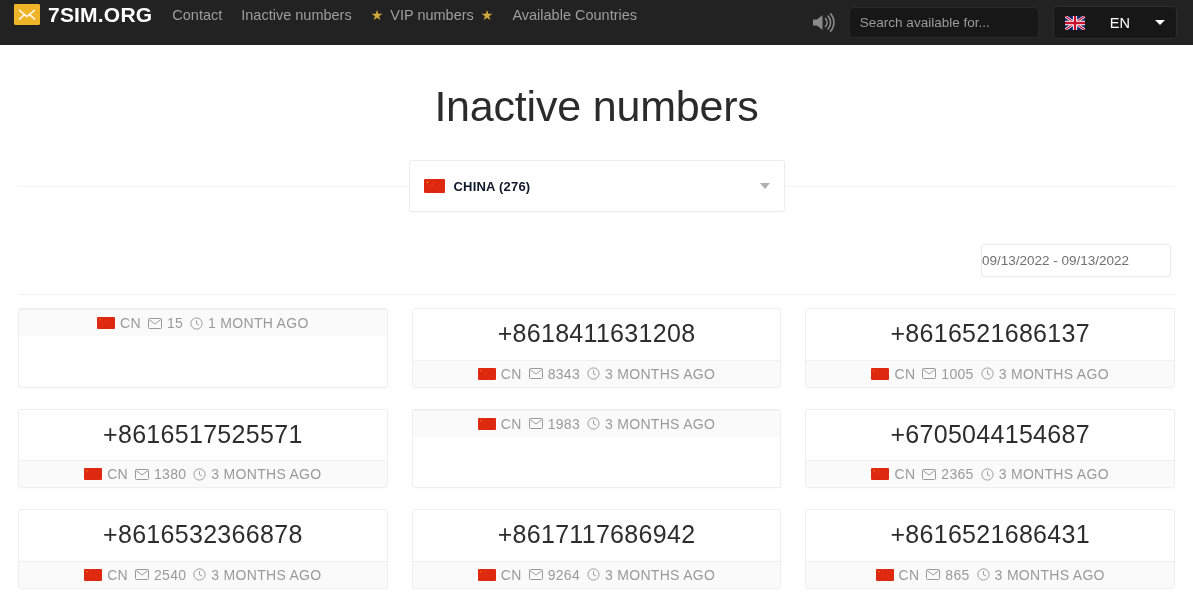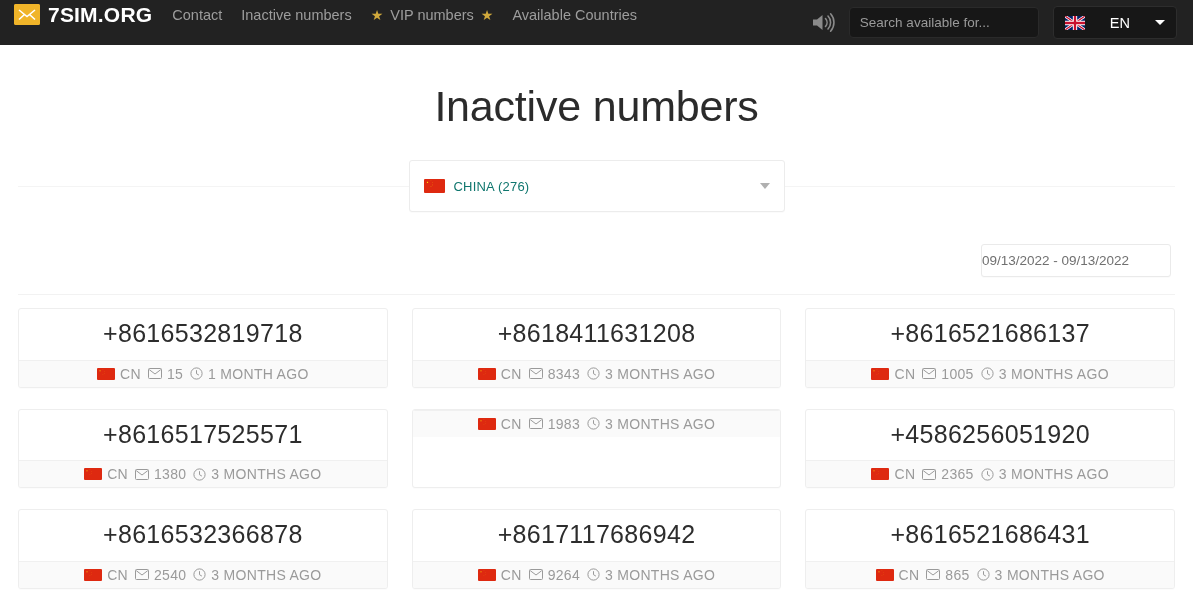--- a/index.html
+++ b/index.html
@@ -157,22 +157,23 @@
     box-shadow: 0 1px 1px rgba(0,0,0,.02);
   }
   .cn-flag {
     width: 21px; height: 14px;
     display: block; flex: none;
     border-radius: 1px;
     margin-right: 9px;
   }
   .country-label {
     font-size: 13px;
-    color: #0f766e;
+    color: #0f172a;
     letter-spacing: .2px;
+    font-weight: bold;
   }
   .select-caret {
     margin-left: auto;
     width: 0; height: 0;
     border-left: 5px solid transparent;
     border-right: 5px solid transparent;
     border-top: 6px solid #b0b0b0;
   }
 
   .date-row {
@@ -335,21 +336,20 @@
   </div>
 </div>
 
 <div class="date-row">
   <input class="date-input" type="text" value="09/13/2022 - 09/13/2022" style="">
 </div>
 
 <div class="grid">
 
   <div class="num-card">
-    <a class="card-number" href="#">+8616532819718</a>
     <div class="card-footer">
       <span class="meta">
         <span>
           <svg class="meta-flag" viewBox="0 0 30 20">
               <rect width="30" height="20" fill="#de2910"></rect>
               <path d="M5 3.2 L5.9 5.7 L3.6 4.2 L6.4 4.2 L4.1 5.7 Z" fill="#ffde00"></path>
               <path d="M10 2 L10.4 3 L9.4 2.4 L10.6 2.4 L9.6 3 Z" fill="#ffde00"></path>
               <path d="M12 4.5 L12.4 5.5 L11.4 4.9 L12.6 4.9 L11.6 5.5 Z" fill="#ffde00"></path>
               <path d="M12 7.8 L12.4 8.8 L11.4 8.2 L12.6 8.2 L11.6 8.8 Z" fill="#ffde00"></path>
               <path d="M10 10 L10.4 11 L9.4 10.4 L10.6 10.4 L9.6 11 Z" fill="#ffde00"></path>
@@ -519,21 +519,21 @@
               <circle cx="6.5" cy="6.5" r="5.6" fill="none" stroke="#9a9a9a"></circle>
               <path d="M6.5 3.2 V6.7 L8.9 8.1" fill="none" stroke="#9a9a9a" stroke-width="1"></path>
             </svg>
         </span>
         <span>3 MONTHS AGO</span>
       </span>
     </div>
   </div>
 
   <div class="num-card">
-    <a class="card-number" href="#">+4586256051920</a>
+    <a class="card-number" href="#">+6705044154687</a>
     <div class="card-footer">
       <span class="meta">
         <span>
           <svg class="meta-flag" viewBox="0 0 30 20">
               <rect width="30" height="20" fill="#de2910"></rect>
               <path d="M5 3.2 L5.9 5.7 L3.6 4.2 L6.4 4.2 L4.1 5.7 Z" fill="#ffde00"></path>
               <path d="M10 2 L10.4 3 L9.4 2.4 L10.6 2.4 L9.6 3 Z" fill="#ffde00"></path>
               <path d="M12 4.5 L12.4 5.5 L11.4 4.9 L12.6 4.9 L11.6 5.5 Z" fill="#ffde00"></path>
               <path d="M12 7.8 L12.4 8.8 L11.4 8.2 L12.6 8.2 L11.6 8.8 Z" fill="#ffde00"></path>
               <path d="M10 10 L10.4 11 L9.4 10.4 L10.6 10.4 L9.6 11 Z" fill="#ffde00"></path>

